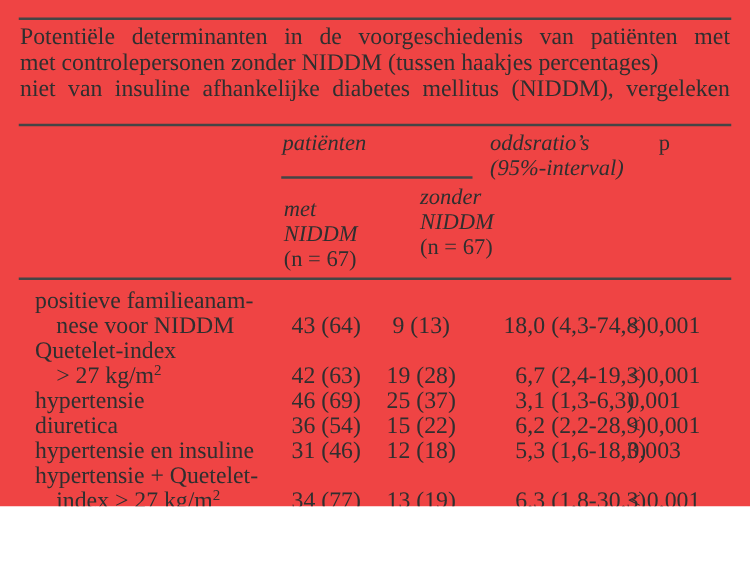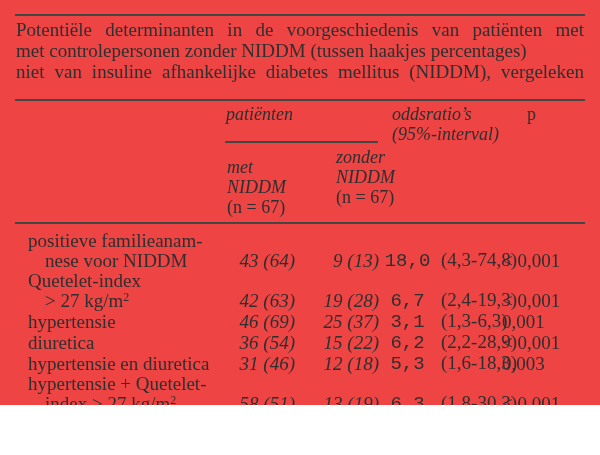--- a/index.html
+++ b/index.html
@@ -74,22 +74,22 @@
   }
   table.body-table td {
     padding: 0;
     vertical-align: bottom;
     font-size: 19px;
     line-height: 20px;
     white-space: nowrap;
   }
   td.c-label .lbl-line { line-height: 20px; }
   td.c-label .lbl-line.ind { padding-left: 17px; }
-  td.c-num { text-align: right; font-style: italic; }
-  td.c-odds .orv { display: inline-block; width: 57px; text-align: center; font-family: Liberation Mono, monospace; }
+  td.c-num { text-align: center; }
+  td.c-odds .orv { display: inline-block; width: 57px; text-align: right; }
   td.c-odds .orci { margin-left: 5px; }
   td.c-p { padding-left: 12px; }
   sup { font-size: 12px; line-height: 0; vertical-align: baseline; position: relative; top: -6px; }
 </style>
 </head>
 <body>
 
 <div class="page">
 
   <div class="rule rule-top"></div>
@@ -169,33 +169,33 @@
           <td class="c-label">
             <div class="lbl-line">diuretica</div>
           </td>
           <td class="c-num">36 (54)</td>
           <td class="c-num">15 (22)</td>
           <td class="c-odds"><span class="orv">6,2</span><span class="orci">(2,2-28,9)</span></td>
           <td class="c-p">&lt; 0,001</td>
         </tr>
         <tr>
           <td class="c-label">
-            <div class="lbl-line">hypertensie en diuretica</div>
+            <div class="lbl-line">hypertensie en insuline</div>
           </td>
           <td class="c-num">31 (46)</td>
           <td class="c-num">12 (18)</td>
           <td class="c-odds"><span class="orv">5,3</span><span class="orci">(1,6-18,3)</span></td>
           <td class="c-p">0,003</td>
         </tr>
         <tr>
           <td class="c-label">
             <div class="lbl-line">hypertensie + Quetelet-</div>
             <div class="lbl-line ind">index &gt; 27 kg/m<sup>2</sup></div>
           </td>
-          <td class="c-num">58 (51)</td>
+          <td class="c-num">34 (77)</td>
           <td class="c-num">13 (19)</td>
           <td class="c-odds"><span class="orv">6,3</span><span class="orci">(1,8-30,3)</span></td>
           <td class="c-p">&lt; 0,001</td>
         </tr>
       </tbody>
   </table>
 
   <div class="rule rule-bottom"></div>
 
 </div>

